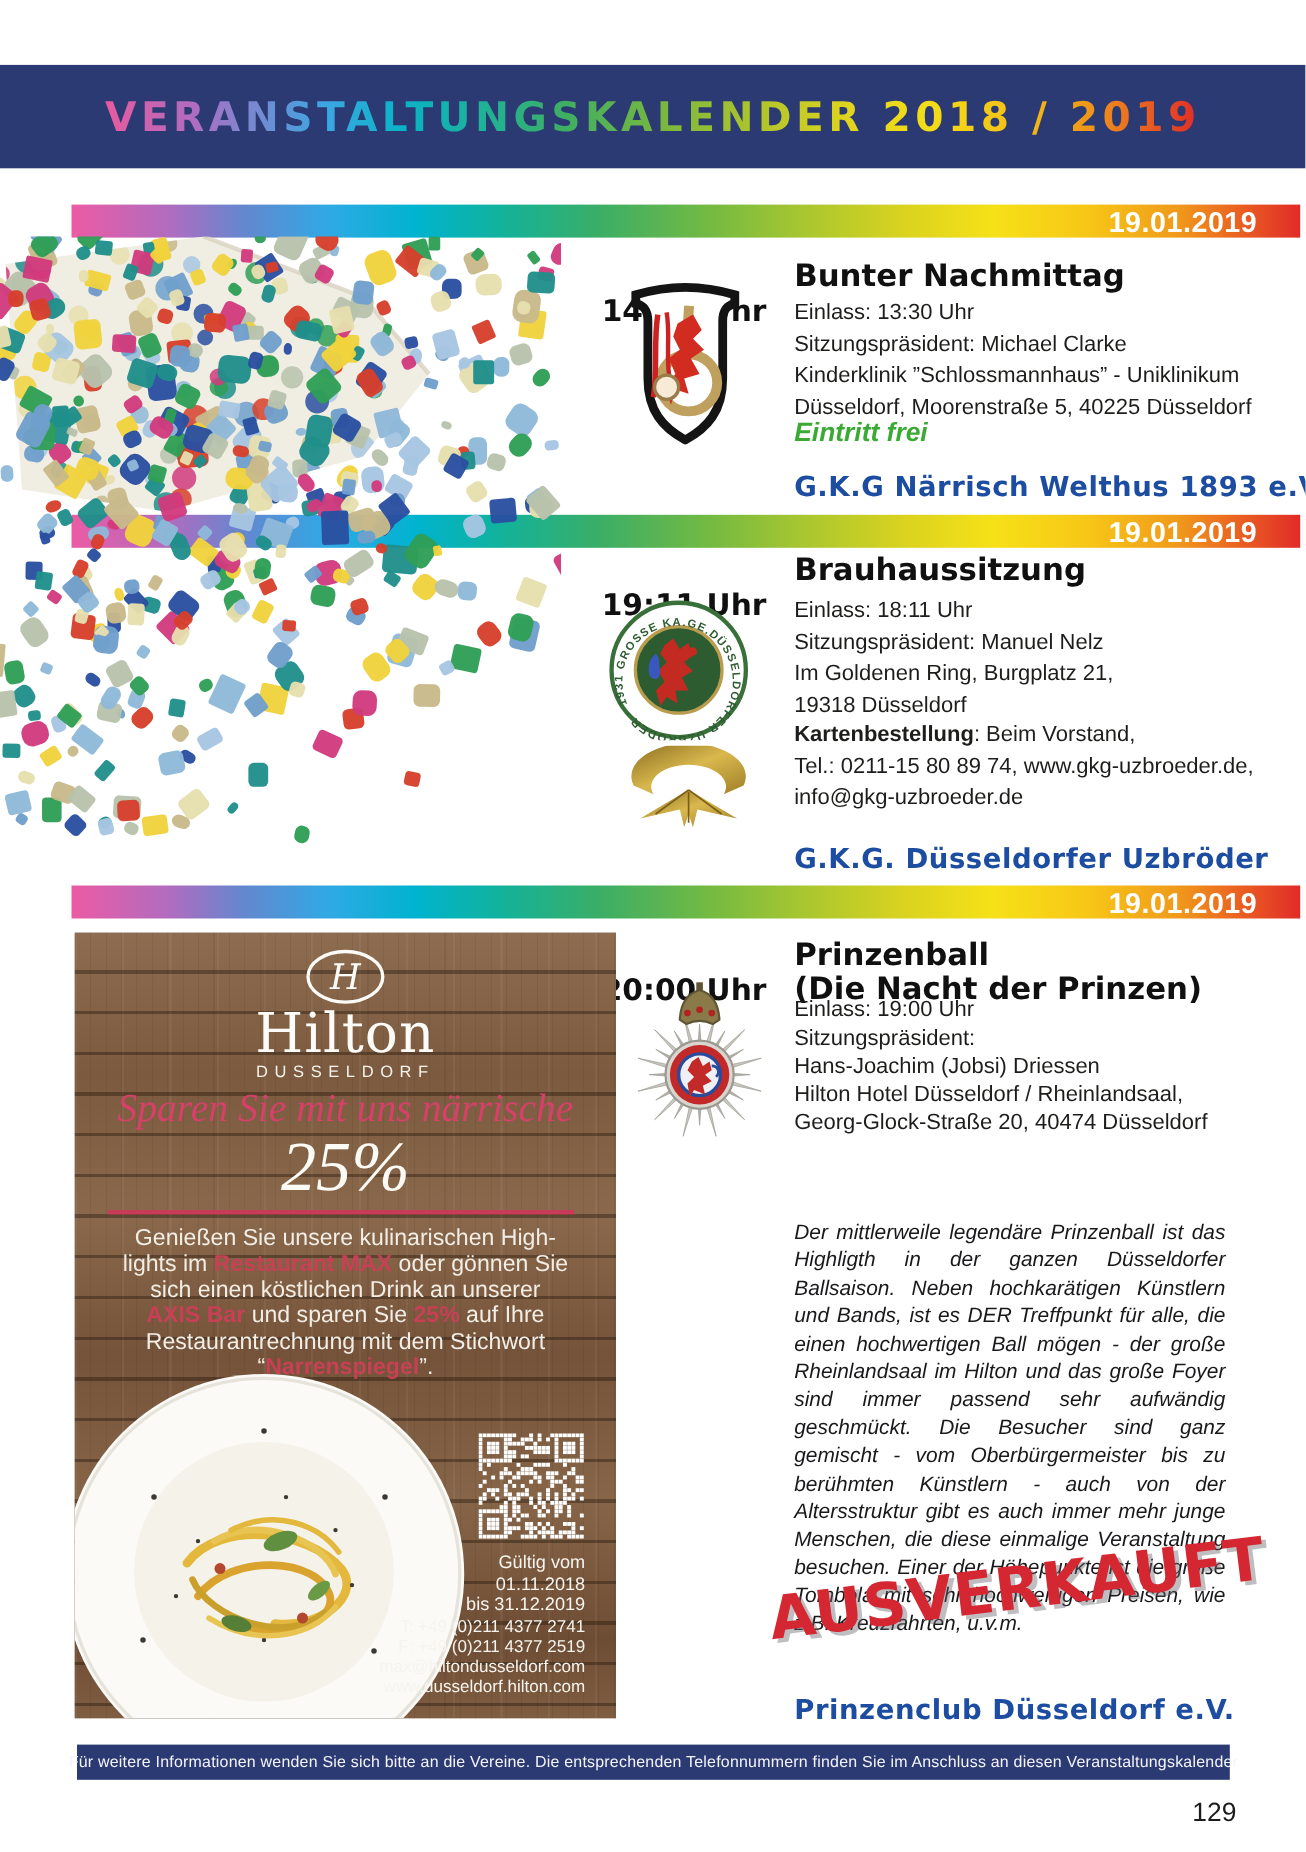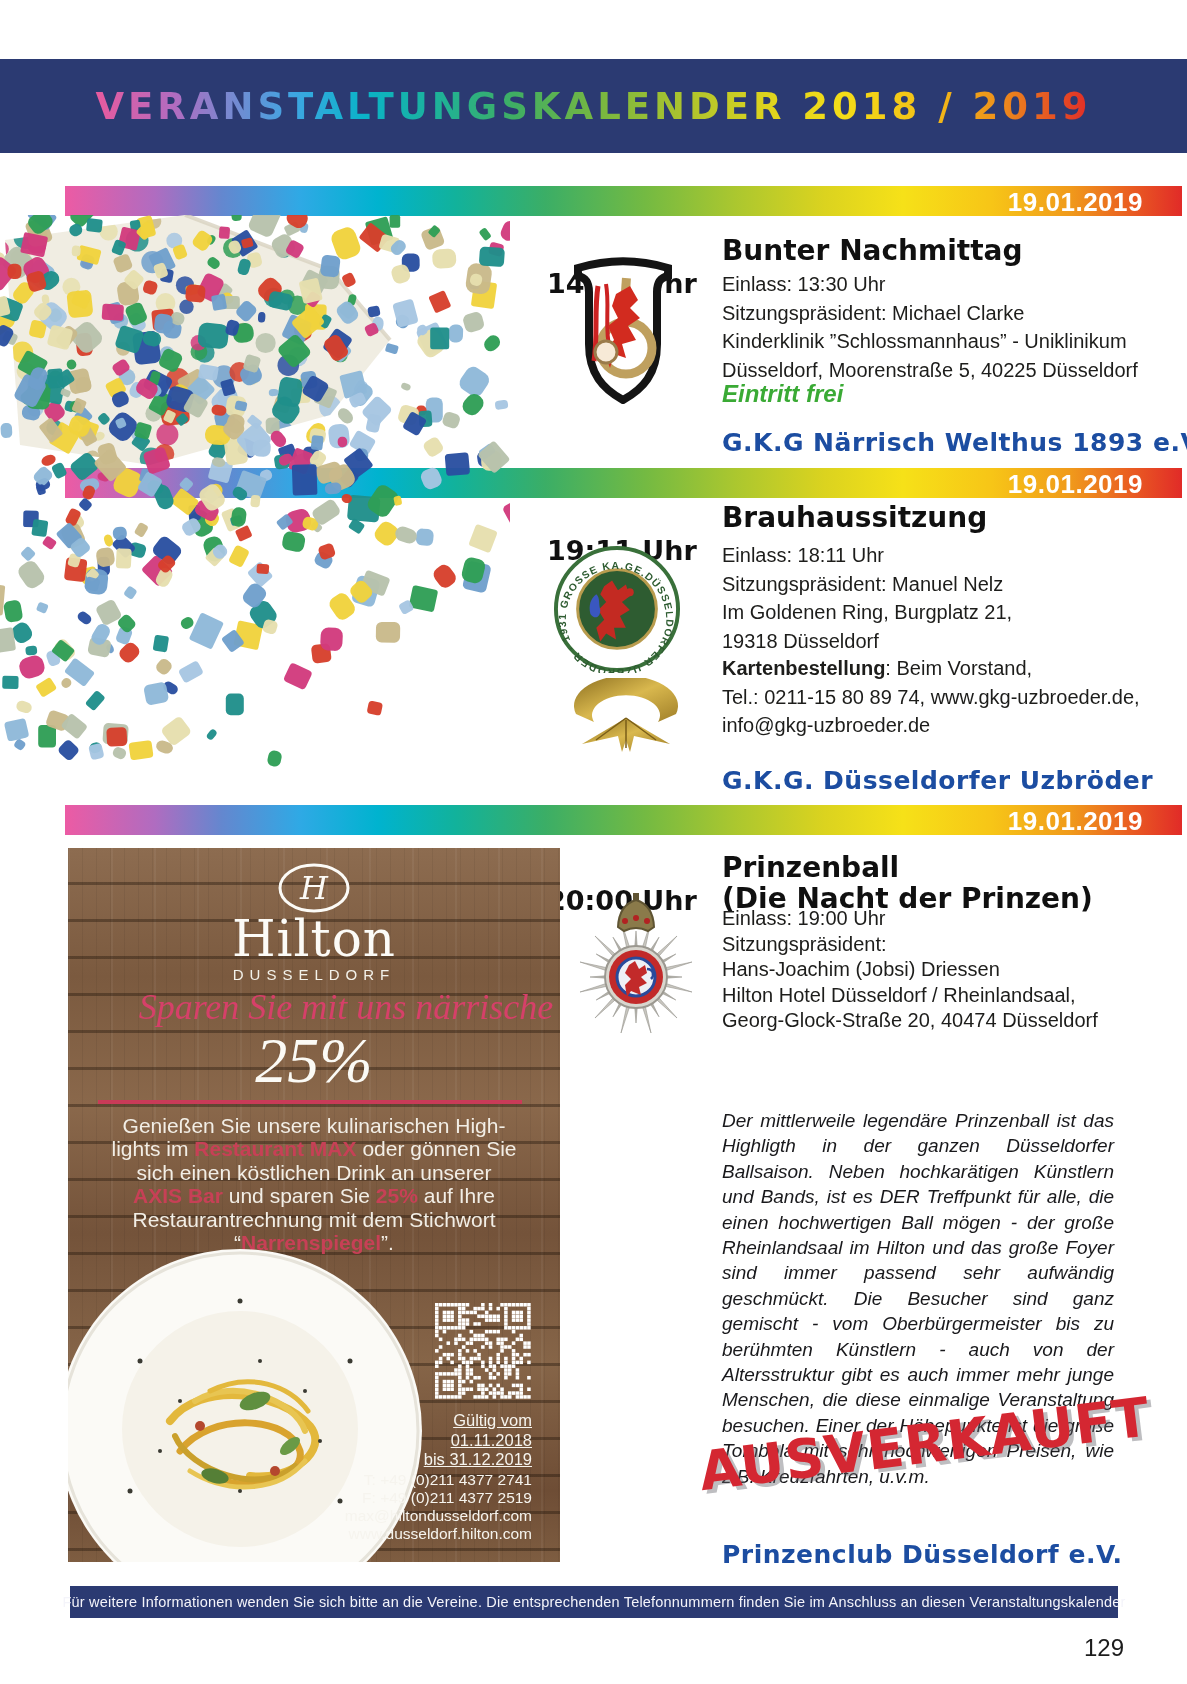--- a/index.html
+++ b/index.html
@@ -56,27 +56,27 @@
   .ad{position:absolute;left:68px;top:848px;width:492px;height:714px;overflow:hidden;
       background-color:#7d5c41;
       background-image:
         repeating-linear-gradient(180deg, rgba(30,18,8,0) 0 34px, rgba(30,18,8,.38) 34px 37px),
         repeating-linear-gradient(90deg, rgba(255,255,255,.05) 0 2px, rgba(0,0,0,0) 2px 43px),
         repeating-linear-gradient(90deg, rgba(0,0,0,.06) 0 1px, rgba(0,0,0,0) 1px 14px),
         linear-gradient(180deg,#8d6c50 0%,#7b5a3f 18%,#8a684b 36%,#74533a 54%,#866548 72%,#6e4d35 90%,#7e5d41 100%);}
   .ad-center{position:absolute;left:0;width:100%;text-align:center;}
   .brand{font-family:"DejaVu Serif",serif;font-size:50px;color:#fcfbf7;letter-spacing:1px;}
   .brand-sub{font-size:15px;letter-spacing:6px;color:#f4f2ea;}
-  .script{font-family:cursive;font-style:italic;font-size:36px;color:var(--ad-pink);white-space:nowrap;padding-left:32px;}
+  .script{font-family:cursive;font-style:italic;font-size:36px;color:var(--ad-pink);white-space:nowrap;}
   .value{font-family:cursive;font-style:italic;font-size:64px;color:#fbfaf5;}
   .divider{position:absolute;left:30px;top:252px;width:424px;height:4px;background:#c93b58;}
   .ad-body{position:absolute;left:12px;top:266px;width:468px;text-align:center;font-size:21px;
            line-height:23.4px;color:#f2eee6;}
   .ad-body .red{color:#c74056;font-weight:bold;}
-  .validity{position:absolute;right:28px;top:563px;text-align:right;color:#f6f4ee;font-size:16.5px;line-height:19.5px;text-decoration:underline;}
+  .validity{position:absolute;right:28px;top:563px;text-align:right;color:#f6f4ee;font-size:16.5px;line-height:19.5px;}
   .contact{position:absolute;right:28px;top:623px;text-align:right;color:#f6f4ee;font-size:15.5px;line-height:18px;}
   .qr{position:absolute;left:367px;top:455px;}
   .plate{position:absolute;left:-18px;top:393px;}
 </style>
 </head>
 <body>
 
 <div class="page">
 
   <div class="topbar">

